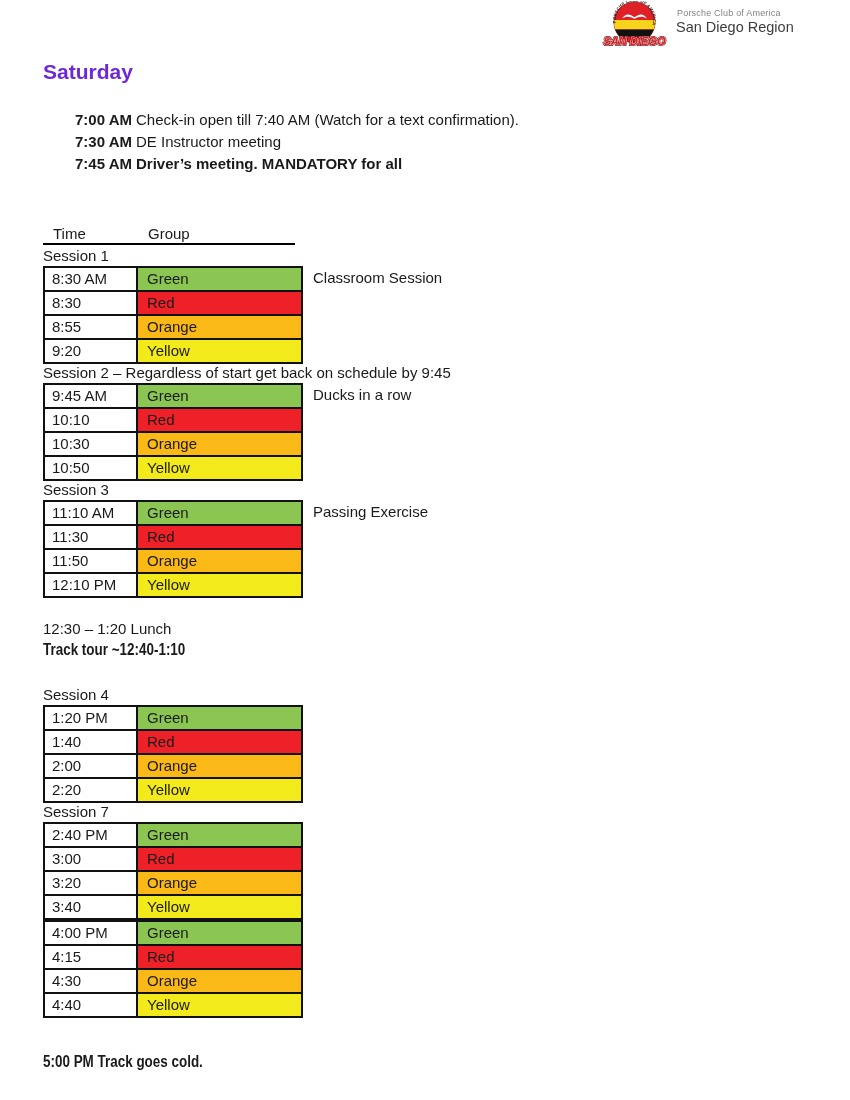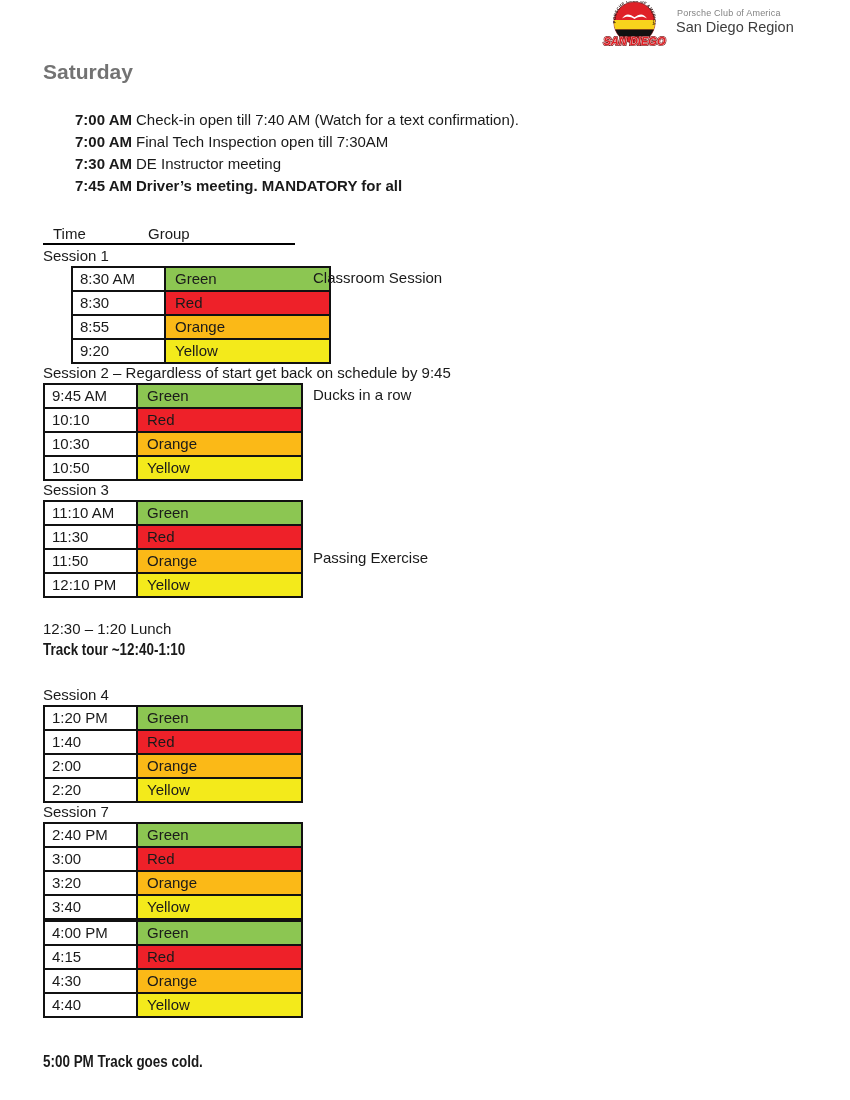--- a/index.html
+++ b/index.html
@@ -5,21 +5,21 @@
   html,body{margin:0;padding:0;background:#fff;}
   #page{position:relative;width:850px;height:1100px;background:#ffffff;overflow:hidden;
         font-family:"Liberation Sans",sans-serif;color:#1a1a1a;}
   .abs{position:absolute;}
 
   
   .org-small{font-size:9px;color:#838383;letter-spacing:.2px;}
   .region{font-size:14.5px;color:#3d3d3d;}
 
   
-  .title{font-size:21px;font-weight:bold;color:#737373;}
+  .title{font-size:21px;font-weight:bold;color:#6d28d9;}
 
   
   .sched-line{height:22px;font-size:15px;white-space:nowrap;}
   .b{font-weight:bold;}
   .sched-line .time{font-weight:bold;margin-right:4px;}
 
   
   .col-head{font-size:15px;}
   .head-rule{background:#000;height:2px;}
 
@@ -68,36 +68,33 @@
   <div class="abs org-small" style="left:677px;top:8px;">Porsche Club of America</div>
   <div class="abs region" style="left:676px;top:19px;">San Diego Region</div>
 
   <div class="abs title" style="left:43px;top:60px;">Saturday</div>
 
   <div class="abs" style="left:75px;top:111px;">
     <div class="sched-line">
       <span class="time">7:00 AM</span><span>Check-in open till 7:40 AM (Watch for a text confirmation).</span>
     </div>
     <div class="sched-line">
-      <span class="time">7:00 AM</span><span>Final Tech Inspection open till 7:30AM</span>
-    </div>
-    <div class="sched-line">
       <span class="time">7:30 AM</span><span>DE Instructor meeting</span>
     </div>
     <div class="sched-line">
       <span class="time">7:45 AM</span><span class="b">Driver’s meeting. MANDATORY for all</span>
     </div>
   </div>
 
   <div class="abs col-head" style="left:53px;top:225px;">Time</div>
   <div class="abs col-head" style="left:148px;top:225px;text-align:center;">Group</div>
   <div class="abs head-rule" style="left:43px;top:243px;width:252px;"></div>
 
   <div class="abs sess-label" style="left:43px;top:247px;">Session 1</div>
-  <div class="abs sess-table" style="left:43px;top:266px;margin-left:28px;">
+  <div class="abs sess-table" style="left:43px;top:266px;">
     <div class="row">
         <div class="ct">8:30 AM</div>
         <div class="cg" style="background: rgb(140, 198, 82);">Green</div>
       </div>
     <div class="row">
         <div class="ct">8:30</div>
         <div class="cg" style="background: rgb(238, 33, 41);">Red</div>
       </div>
     <div class="row">
         <div class="ct">8:55</div>
@@ -143,21 +140,21 @@
       </div>
     <div class="row">
         <div class="ct">11:50</div>
         <div class="cg" style="background: rgb(251, 185, 23);">Orange</div>
       </div>
     <div class="row">
         <div class="ct">12:10 PM</div>
         <div class="cg" style="background: rgb(243, 234, 27);">Yellow</div>
       </div>
   </div>
-  <div class="abs sess-note" style="left:313px;top:503px;margin-top:46px;">Passing Exercise</div>
+  <div class="abs sess-note" style="left:313px;top:503px;">Passing Exercise</div>
 
   <div class="abs plain-line" style="left:43px;top:620px;">12:30 – 1:20 Lunch</div>
   <div class="abs" style="left:43px;top:641px;">
     <span class="cond b">Track tour ~12:40-1:10</span>
   </div>
 
   <div class="abs sess-label" style="left:43px;top:686px;">Session 4</div>
   <div class="abs sess-table" style="left:43px;top:705px;">
     <div class="row">
         <div class="ct">1:20 PM</div>

